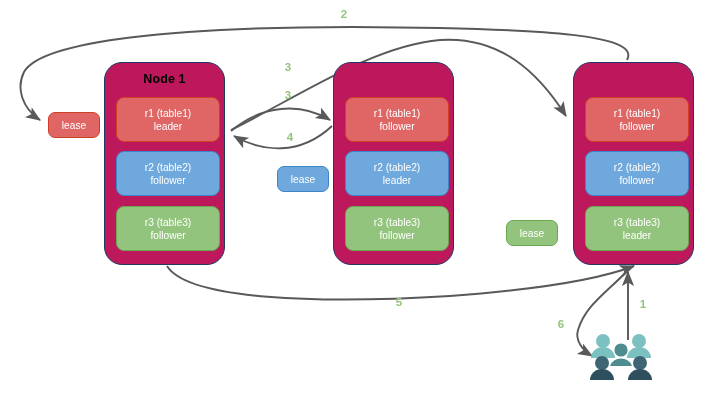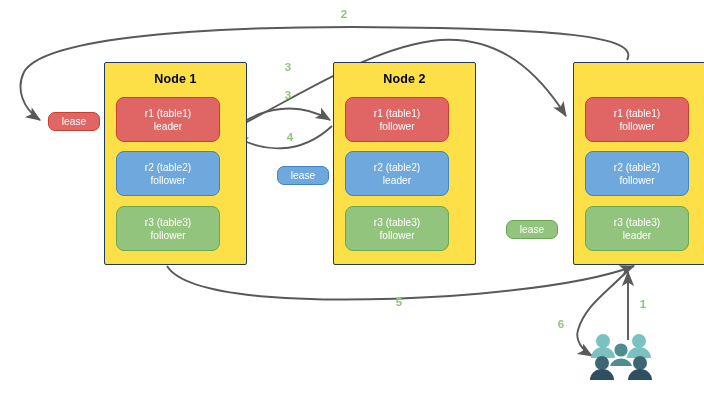--- a/index.html
+++ b/index.html
@@ -22,23 +22,23 @@
     left: 0;
     top: 0;
     width: 704px;
     height: 405px;
     pointer-events: none;
   }
   .node {
     position: absolute;
     box-sizing: border-box;
     border: 1.6px solid #1f3864;
-    border-radius: 2px;
-    background: #fde047;
-    width: 143px;
+    border-radius: 18px;
+    background: #be185d;
+    width: 121px;
     height: 203px;
     top: 62px;
   }
   #node-1 { left: 104px; }
   #node-2 { left: 333px; }
   #node-3 { left: 573px; }
   .node-title {
     position: absolute;
     top: 9px;
     left: 0;
@@ -75,21 +75,21 @@
 
   .lease {
     position: absolute;
     border-radius: 7px;
     box-sizing: border-box;
     display: flex;
     align-items: center;
     justify-content: center;
     color: #ffffff;
     font-size: 10.2px;
-    height: 19px;
+    height: 26px;
     width: 52px;
   }
   #lease-1 { left: 48px;  top: 112px; }
   #lease-2 { left: 277px; top: 166px; }
   #lease-3 { left: 506px; top: 220px; }
 
   .step-label {
     position: absolute;
     color: #93c47d;
     font-size: 11.5px;
@@ -143,21 +143,20 @@
       <span class="ln">r2 (table2)</span>
       <span class="ln">follower</span>
     </div>
     <div class="replica r-slot-2 c-green">
       <span class="ln">r3 (table3)</span>
       <span class="ln">follower</span>
     </div>
   </div>
 
   <div class="node" id="node-2">
-    <div class="node-title">Node 2</div>
     <div class="replica r-slot-0 c-red">
       <span class="ln">r1 (table1)</span>
       <span class="ln">follower</span>
     </div>
     <div class="replica r-slot-1 c-blue">
       <span class="ln">r2 (table2)</span>
       <span class="ln">leader</span>
     </div>
     <div class="replica r-slot-2 c-green">
       <span class="ln">r3 (table3)</span>

